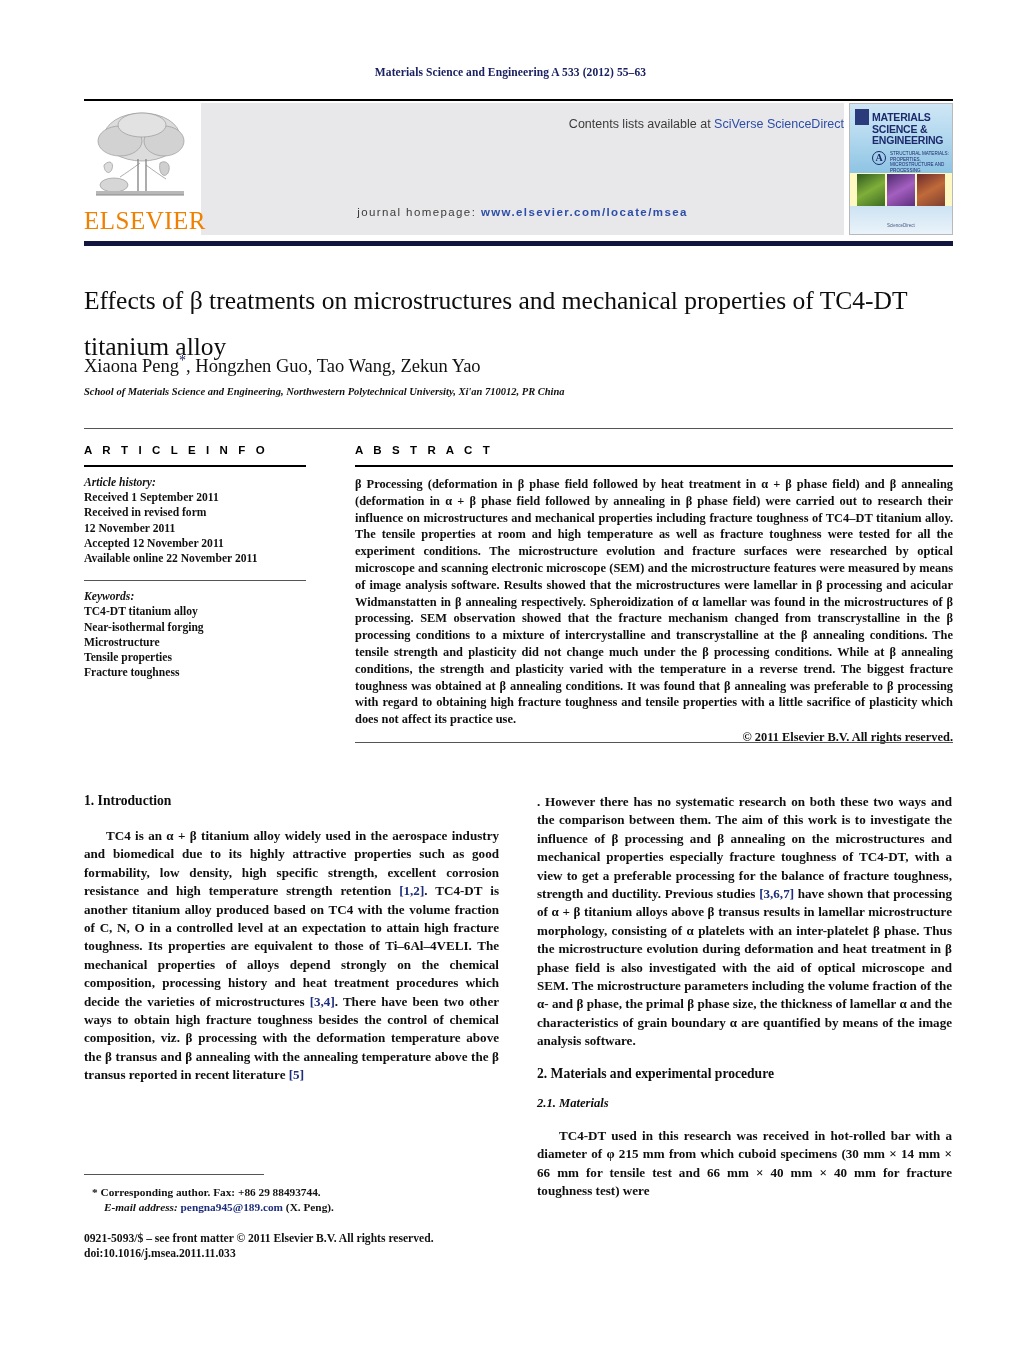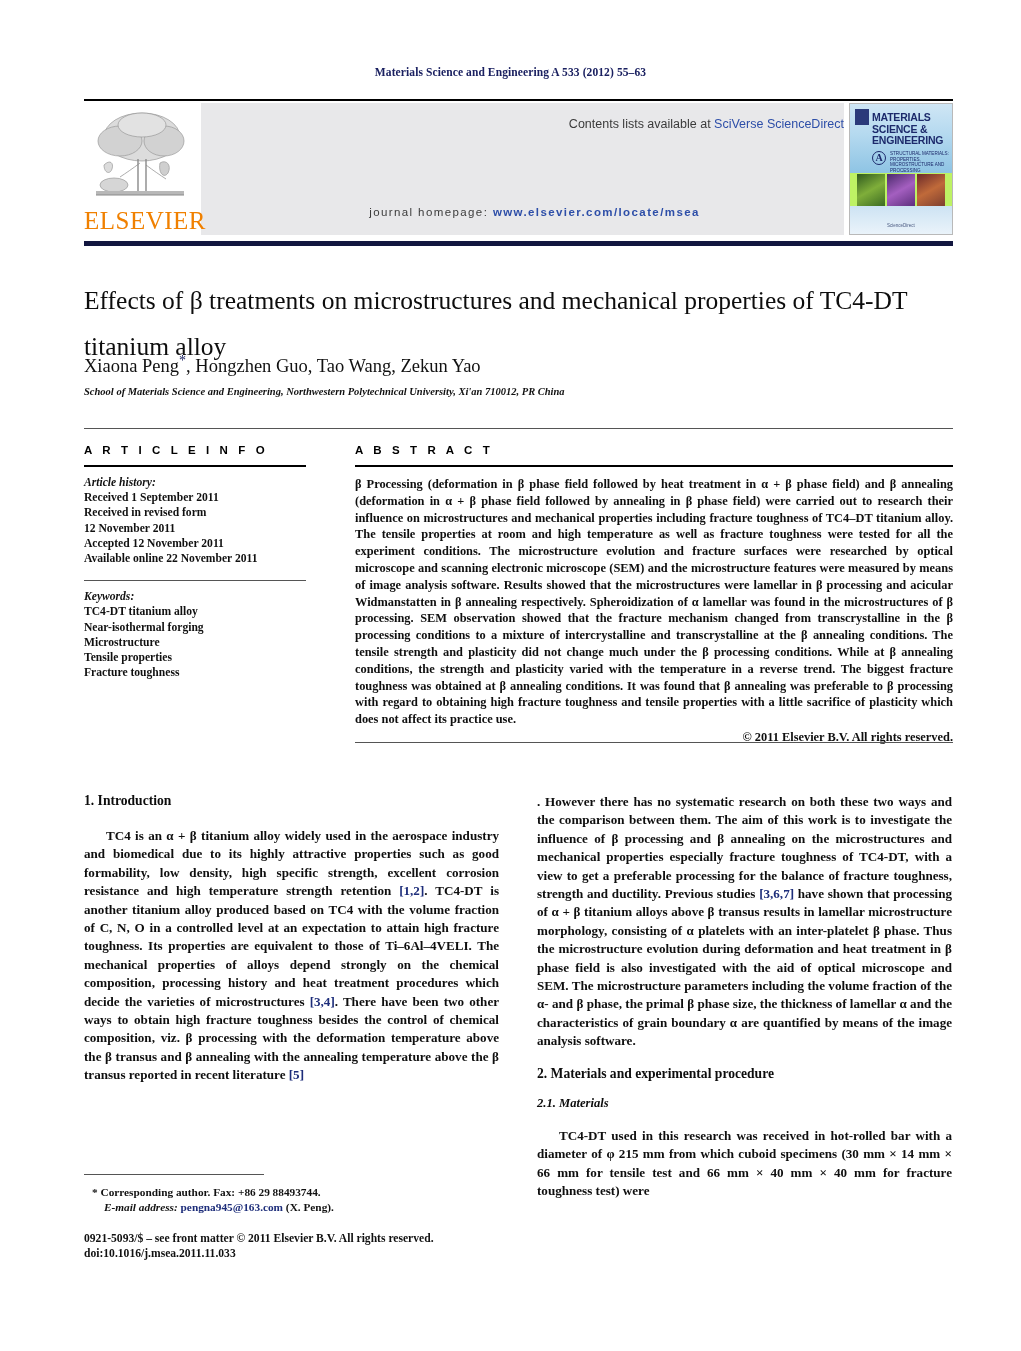--- a/index.html
+++ b/index.html
@@ -70,33 +70,33 @@
   }
   .contents-line a { color: #2d4ea8; text-decoration: none; }
   .journal-title-big {
     margin-top: 22px;
     font-family: "Liberation Serif", serif;
     font-size: 27px;
     color: #1a1a1a;
     letter-spacing: 0.1px;
   }
   .homepage-line {
-    position: absolute; bottom: 17px; left: 12px; width: 100%;
+    position: absolute; bottom: 17px; left: 0; width: 100%;
     text-align: center;
     font-family: "Liberation Sans", sans-serif;
     font-size: 11.5px;
     letter-spacing: 1.4px;
     color: #3b3b3b;
   }
   .homepage-line .url { color: #2d4ea8; font-weight: bold; }
   .cover-thumb {
     width: 104px; flex: 0 0 104px;
     margin-left: 5px;
     border: 1px solid #b9b9b9;
-    background: #bef264;
+    background: #fef9c3;
     position: relative;
     overflow: hidden;
   }
 
   
   .thick-bar {
     position: absolute; left: 84px; top: 241px;
     width: 869px; height: 5px; background: #12163f;
   }
 
@@ -376,21 +376,21 @@
       <h2 class="sec" style="margin-top:15px;margin-bottom:0;">2. Materials and experimental procedure</h2>
       <h3 class="subsec">2.1. Materials</h3>
       <p class="para">TC4-DT used in this research was received in hot-rolled bar with a diameter of φ 215 mm from which cuboid specimens (30 mm × 14 mm × 66 mm for tensile test and 66 mm × 40 mm × 40 mm for fracture toughness test) were</p>
     </div>
   </div>
 
   <div class="foot-rule"></div>
 
   <div class="footnote">
     <div style="padding-left:8px;">* Corresponding author. Fax: +86 29 88493744.</div>
-    <div style="padding-left:20px;"><span class="em">E-mail address:</span> <a href="#">pengna945@163.com</a><span> (X. Peng).</span></div>
+    <div style="padding-left:20px;"><span class="em">E-mail address:</span> <a href="#">pengna945@189.com</a><span> (X. Peng).</span></div>
   </div>
 
   <div class="frontmatter">
     <div>0921-5093/$ – see front matter © 2011 Elsevier B.V. All rights reserved.</div>
     <div>doi:10.1016/j.msea.2011.11.033</div>
   </div>
 
 </div>
 
 </body></html>

